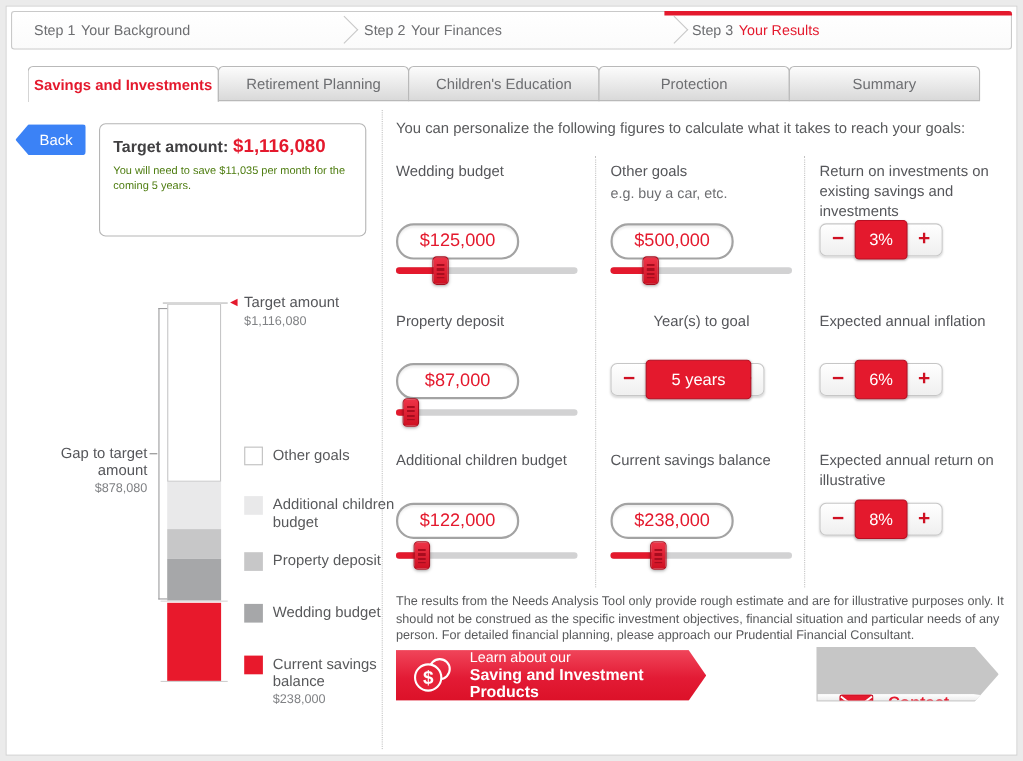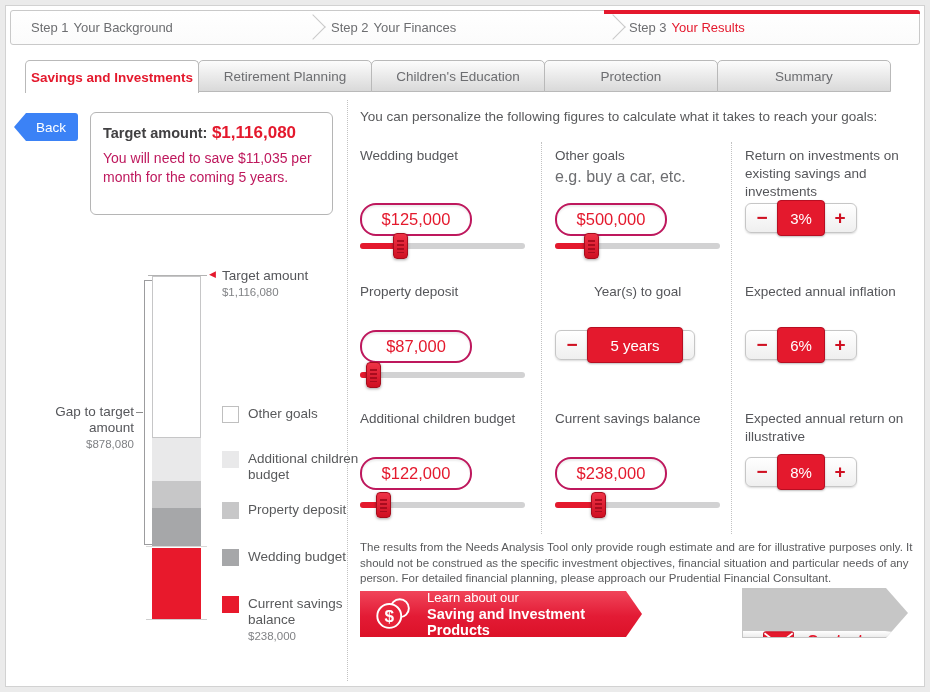--- a/index.html
+++ b/index.html
@@ -28,21 +28,21 @@
   .vdot{position:absolute;width:0;border-left:1px dotted #c2c2c2;}
 
   
   .back-btn{position:absolute;left:14px;top:113px;width:64px;height:28px;background:#3b82f6;color:#fff;font-size:13.5px;
             display:flex;align-items:center;justify-content:center;padding-left:10px;box-sizing:border-box;cursor:pointer;
             clip-path:polygon(12px 0,100% 0,100% 100%,12px 100%,0 50%);border-radius:0 3px 3px 0;}
   .target-box{position:absolute;left:90px;top:112px;width:243px;height:103px;background:#fff;border:1px solid #b5b5b5;
               border-radius:6px;padding:10px 12px;box-sizing:border-box;}
   .tb-title{font-size:14.5px;font-weight:bold;color:#414042;}
   .tb-amount{color:#e4192d;font-size:17px;font-weight:bold;}
-  .tb-body{margin-top:6px;font-size:14px;line-height:1.35;color:#be185d;}
+  .tb-body{margin-top:6px;font-size:10px;line-height:1.35;color:#4d7c0f;}
 
   
   .bar-stack{position:absolute;left:152px;top:276px;width:49px;}
   .bar-seg{width:100%;box-sizing:border-box;}
   .bar-seg:first-child{border:1px solid #c6c6c7;}
   .bar-seg:last-child{margin-top:2px;}
   .tick{position:absolute;height:1px;background:#bdbdbd;}
   .bracket-line{position:absolute;background:#9c9c9e;}
   .target-note{position:absolute;left:209px;top:266px;display:flex;gap:6px;align-items:flex-start;}
   .tri{color:#e4192d;font-size:9px;line-height:16px;}
@@ -51,22 +51,22 @@
   .gap-note{position:absolute;left:36px;top:404px;width:98px;text-align:right;}
   .leg{position:absolute;left:222px;display:flex;gap:9px;}
   .sw{width:17px;height:17px;flex:none;box-sizing:border-box;}
   .sw.bordered{border:1px solid #bfbfbf;}
   .leg-t{width:112px;font-size:13.5px;color:#58595b;line-height:16px;}
   .leg-v{font-size:11.5px;color:#808285;margin-top:2px;}
 
   
   .intro{position:absolute;left:360px;top:109px;width:556px;font-size:13.5px;color:#58595b;}
   .ctl-label{position:absolute;font-size:13.5px;color:#55565a;line-height:18px;}
-  .ctl-sub{position:absolute;font-size:16px;color:#6d6e71;}
-  .pill{position:absolute;width:108px;height:29px;background:#fff;border:2px solid #be185d;border-radius:16px;
+  .ctl-sub{position:absolute;font-size:13px;color:#6d6e71;}
+  .pill{position:absolute;width:108px;height:29px;background:#fff;border:2px solid #a3a3a3;border-radius:16px;
         color:#e4192d;font-size:16.5px;display:flex;align-items:center;justify-content:center;
         box-shadow:inset 0 2px 2px rgba(0,0,0,.07);cursor:text;}
   .slider{position:absolute;width:165px;height:26px;cursor:pointer;}
   .track{position:absolute;left:0;right:0;top:10px;height:6px;background:#d2d2d3;border-radius:3px;}
   .fill{position:absolute;left:0;top:10px;height:6px;background:#e4192d;border-radius:3px 0 0 3px;}
   .handle{position:absolute;top:0;width:15px;height:26px;margin-left:-7px;border-radius:4px;
           background:linear-gradient(#ee3347,#cf1022);border:1px solid #a50d1d;box-sizing:border-box;
           box-shadow:0 1px 3px rgba(0,0,0,.35);}
   .handle::after{content:"";position:absolute;left:3px;right:3px;top:6px;height:13px;
           background:repeating-linear-gradient(180deg,#a90c1e 0 2px,transparent 2px 4px);}

